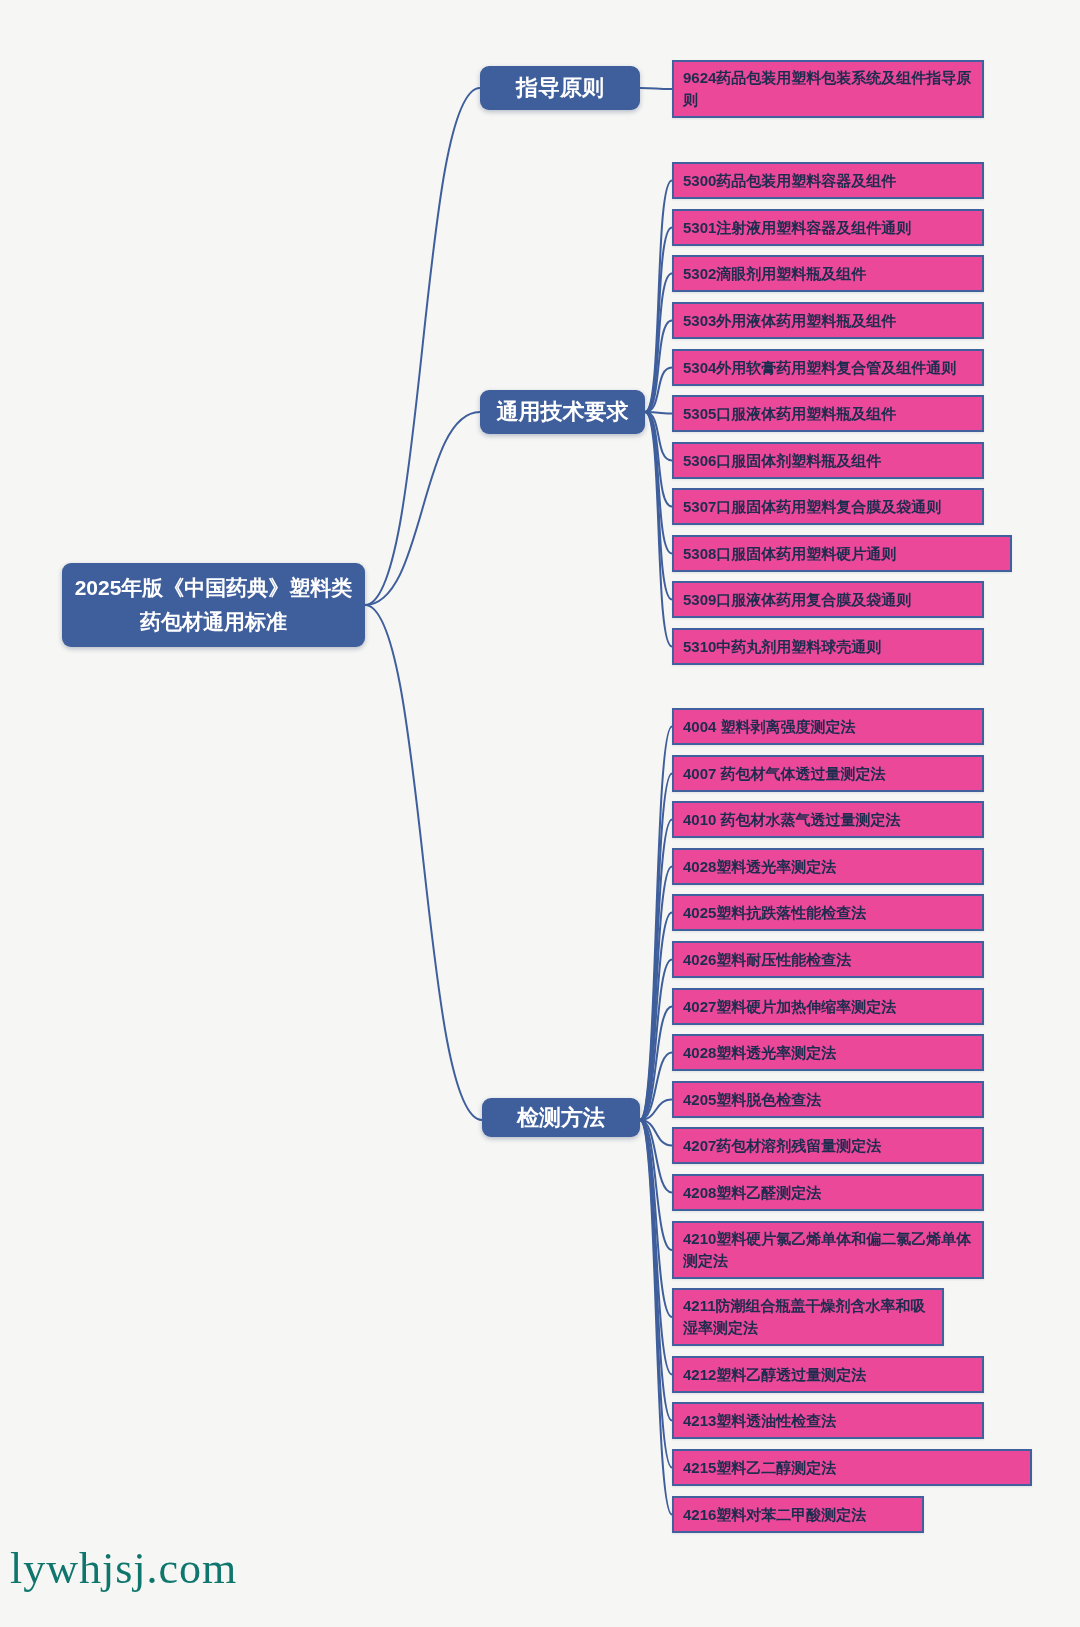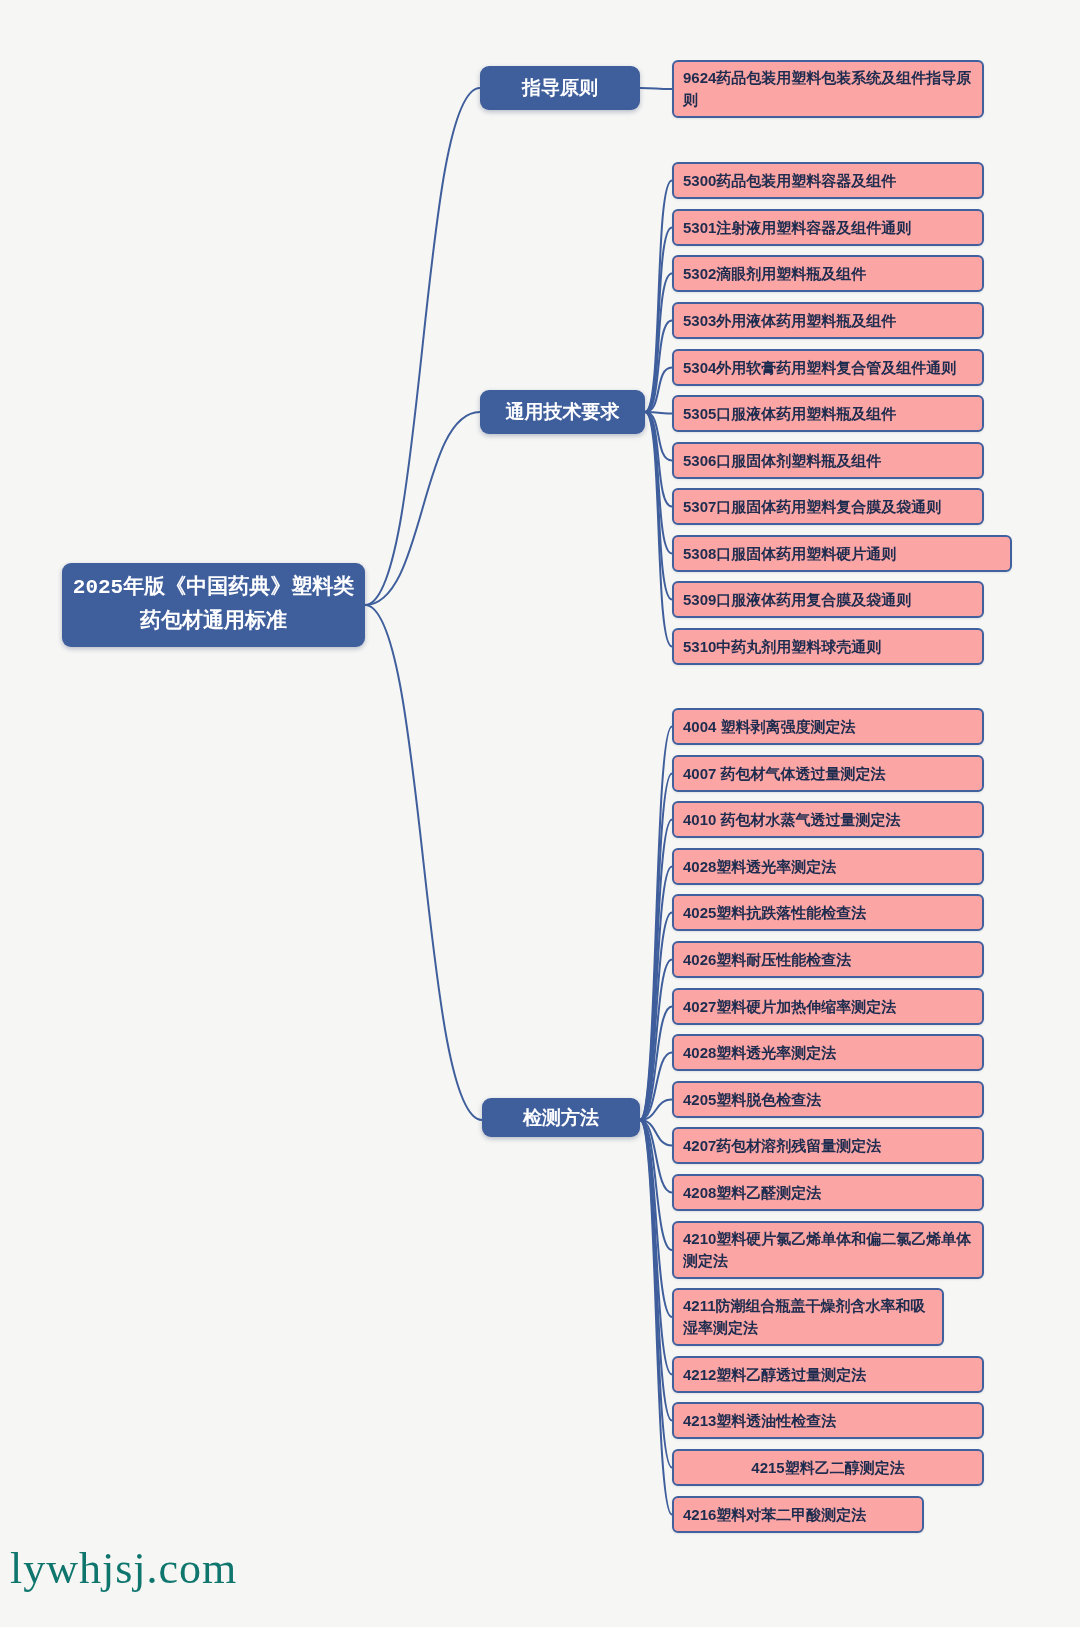--- a/index.html
+++ b/index.html
@@ -32,29 +32,28 @@
     border-radius: 9px;
     justify-content: center;
     text-align: center;
     font-weight: bold;
     box-shadow: 0 2px 5px rgba(35, 55, 100, 0.30);
   }
   .root {
     font-size: 21px;
     line-height: 1.6;
     padding: 0 9px;
-    font-family: Liberation Mono, monospace;
   }
   .branch {
-    font-size: 19px;
+    font-size: 22px;
   }
   .leaf {
-    background: #fca5a5;
+    background: #ec4899;
     border: 2px solid #41619e;
-    border-radius: 6px;
+    border-radius: 0;
     padding: 3px 9px;
     font-size: 15px;
     font-weight: bold;
     color: #1e2c4f;
     line-height: 1.45;
     box-shadow: 0 1px 2px rgba(35, 55, 100, 0.10);
   }
   .leaf-label { display: block; }
   .edge {
     stroke: #3f5e9c;
@@ -203,21 +202,21 @@
   </div>
   <div class="node leaf" id="leaf-2-12" style="left:672px; top:1288px; width:272px; height:58px;">
     <span class="leaf-label">4211防潮组合瓶盖干燥剂含水率和吸湿率测定法</span>
   </div>
   <div class="node leaf" id="leaf-2-13" style="left:672px; top:1356px; width:312px; height:37px;">
     <span class="leaf-label">4212塑料乙醇透过量测定法</span>
   </div>
   <div class="node leaf" id="leaf-2-14" style="left:672px; top:1402px; width:312px; height:37px;">
     <span class="leaf-label">4213塑料透油性检查法</span>
   </div>
-  <div class="node leaf" id="leaf-2-15" style="left:672px; top:1449px; width:312px; height:37px;justify-content:center;">
+  <div class="node leaf" id="leaf-2-15" style="left:672px; top:1449px; width:360px; height:37px;">
     <span class="leaf-label">4215塑料乙二醇测定法</span>
   </div>
   <div class="node leaf" id="leaf-2-16" style="left:672px; top:1496px; width:252px; height:37px;">
     <span class="leaf-label">4216塑料对苯二甲酸测定法</span>
   </div>
 
   <div class="watermark">lywhjsj.com</div>
 </div>
 
 </body></html>

